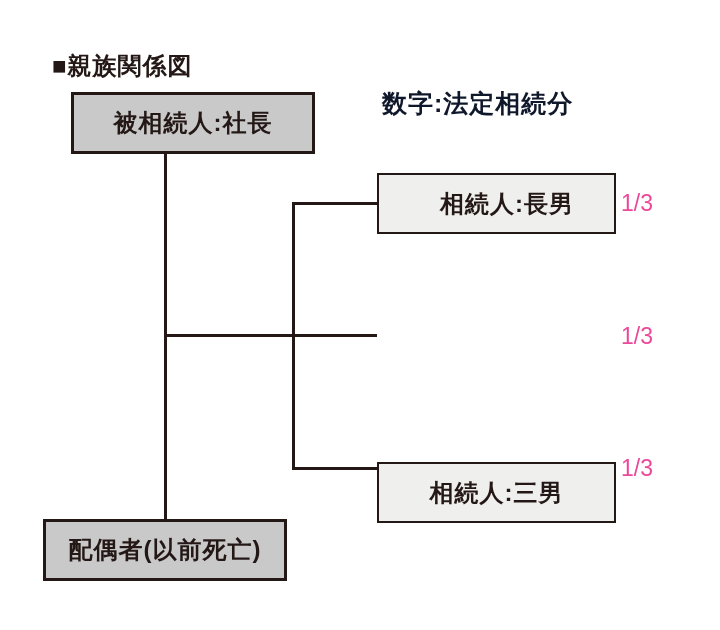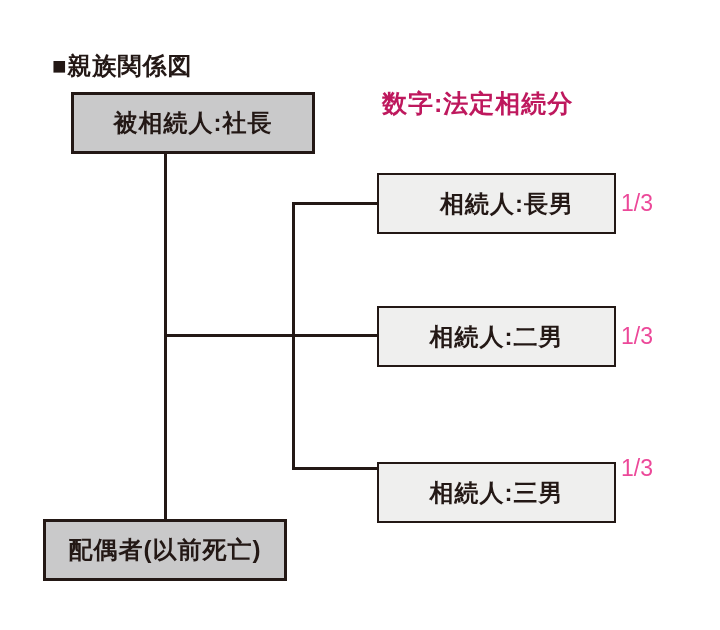--- a/index.html
+++ b/index.html
@@ -26,21 +26,21 @@
     letter-spacing: 1px;
     color: #231815;
   }
   .legend {
     position: absolute;
     left: 382px;
     top: 87px;
     font-size: 25px;
     font-weight: bold;
     letter-spacing: 1px;
-    color: #be185d;
+    color: #0f172a;
   }
   .box {
     position: absolute;
     box-sizing: border-box;
     display: flex;
     align-items: center;
     justify-content: center;
     font-size: 24px;
     font-weight: bold;
     letter-spacing: 1px;
@@ -106,23 +106,20 @@
 
   <div class="box box-gray decedent">
     <span>被相続人:社長</span>
   </div>
 
   <div class="box box-light heir-0">
     <span>相続人:長男</span>
   </div>
   <div class="share share-0">1/3</div>
 
-  <div class="box box-light heir-1">
-    <span>相続人:二男</span>
-  </div>
   <div class="share share-1">1/3</div>
 
   <div class="box box-light heir-2">
     <span>相続人:三男</span>
   </div>
   <div class="share share-2">1/3</div>
 
   <div class="box box-gray spouse">
     <span>配偶者(以前死亡)</span>
   </div>

